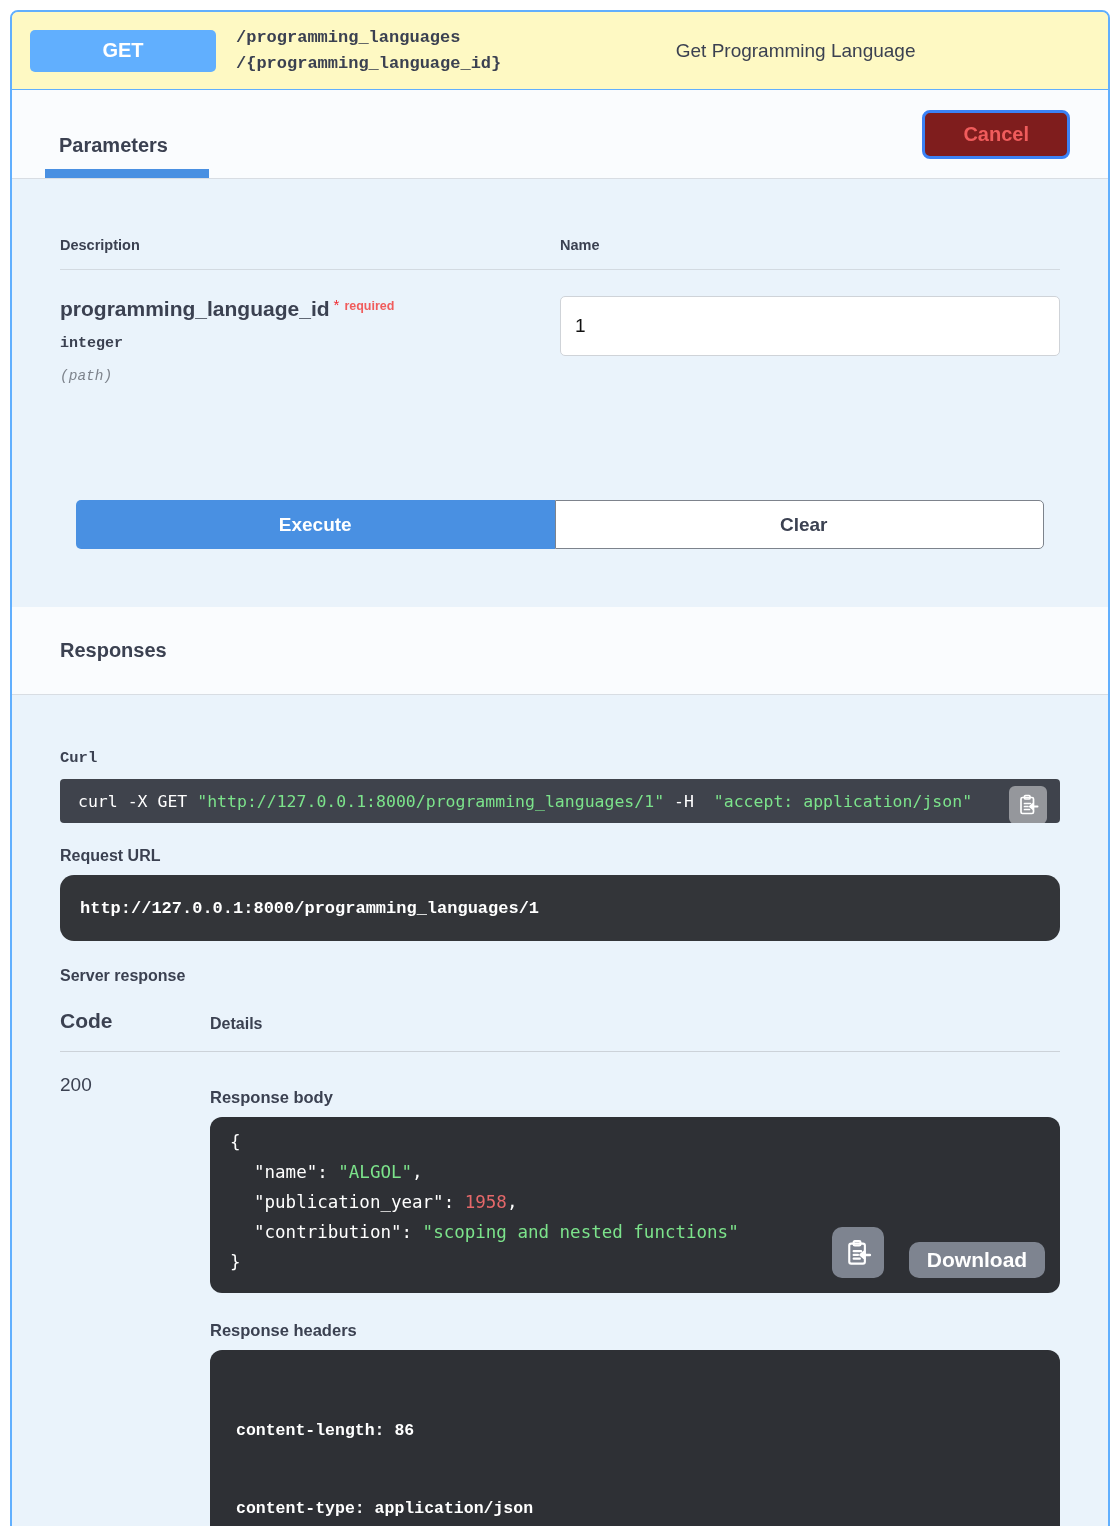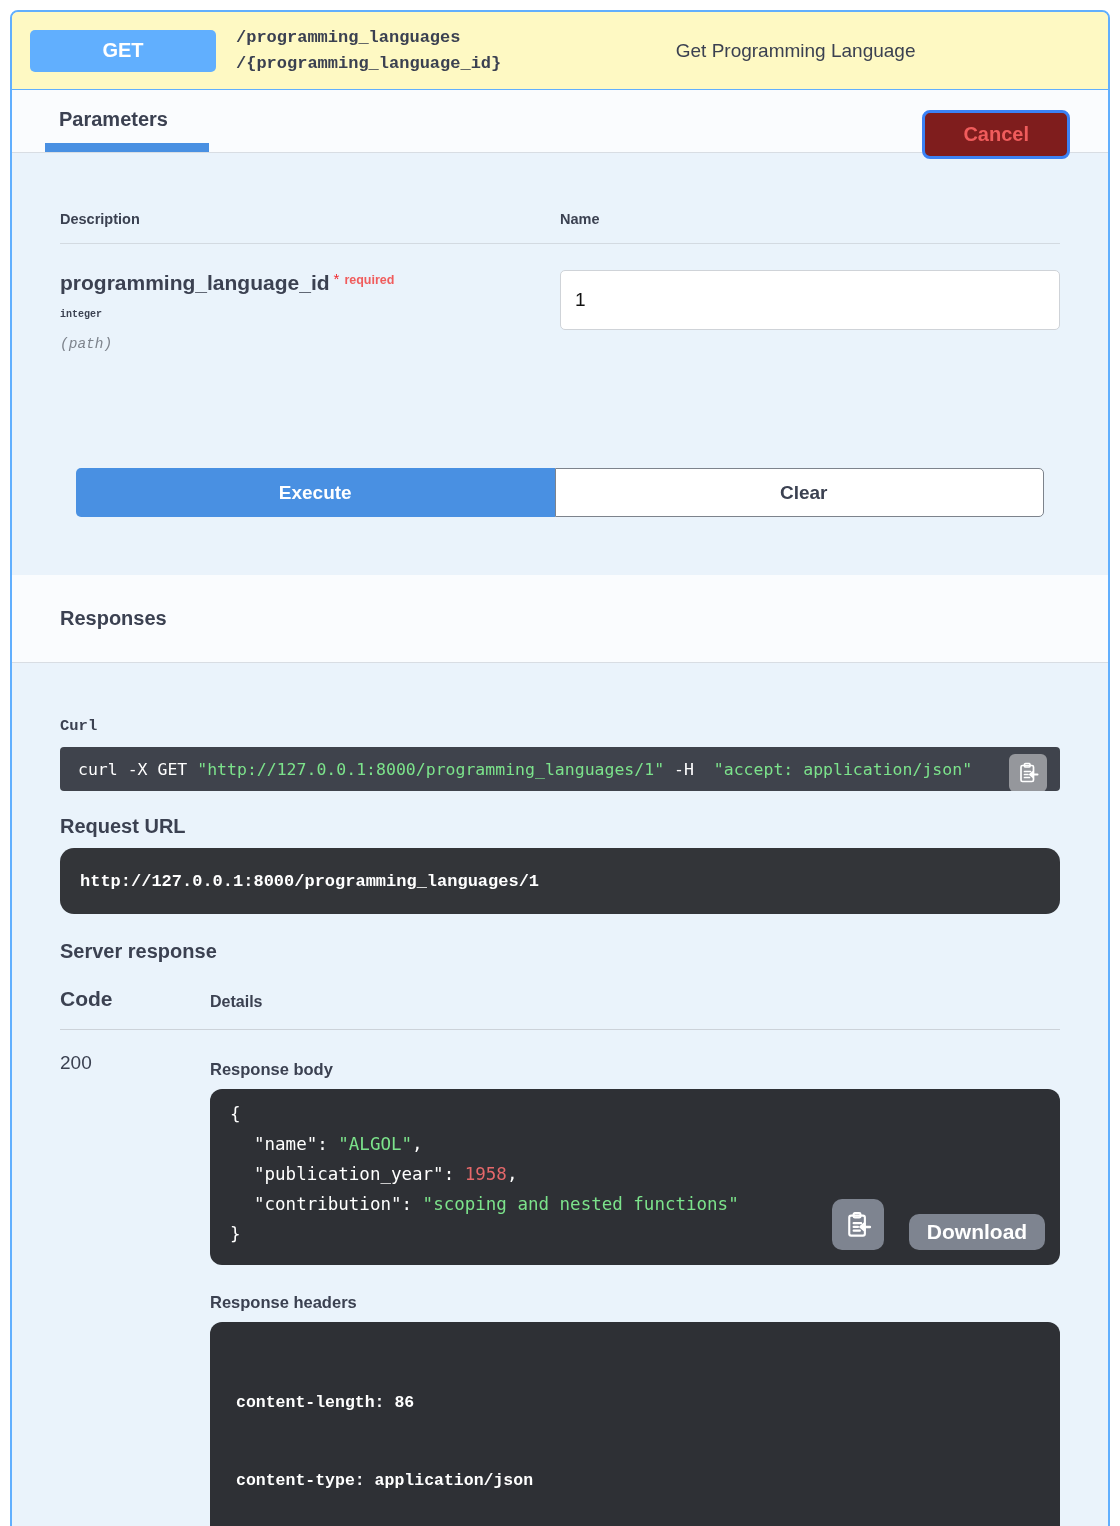--- a/index.html
+++ b/index.html
@@ -49,21 +49,21 @@
   }
   .endpoint-summary {
     flex: 1;
     text-align: center;
     font-size: 19px;
     color: #3b4151;
   }
   
   .section-header {
     position: relative;
-    height: 63px;
+    height: 89px;
     background: #fafcfe;
     border-bottom: 1px solid #d8dde3;
   }
   .tab {
     position: absolute;
     left: 33px;
     bottom: 0;
     display: inline-block;
   }
   .tab-label {
@@ -116,21 +116,21 @@
     display: grid;
     grid-template-columns: 500px 1fr;
     padding-top: 26px;
   }
   .param-name { font-size: 21px; font-weight: bold; }
   .required-star { color: #f0282d; font-size: 15px; vertical-align: super; margin-left: 4px; }
   .required-label { color: #f05c5c; font-size: 12.5px; font-weight: bold; vertical-align: super; margin-left: 5px; }
   .param-type {
     font-family: "Liberation Mono", monospace;
     font-weight: bold;
-    font-size: 10px;
+    font-size: 15px;
     margin-top: 14px;
   }
   .param-location {
     font-family: "Liberation Mono", monospace;
     font-style: italic;
     font-size: 14.5px;
     color: #7d838c;
     margin-top: 16px;
   }
   .param-input {
@@ -167,21 +167,21 @@
     border-radius: 0 5px 5px 0;
     color: #3b4151;
     font-weight: bold;
     font-size: 19px;
     font-family: "Liberation Sans", sans-serif;
     cursor: pointer;
     padding-left: 9px;
   }
   
   .responses-area { padding: 0 48px 24px 48px; }
-  .block-label { font-weight: bold; font-size: 20px; }
+  .block-label { font-weight: bold; font-size: 16px; }
   .curl-label { margin-top: 54px; font-size: 15.5px; font-family: Liberation Mono, monospace; }
   .curl-bar {
     margin-top: 12px;
     height: 44px;
     background: #3f434c;
     border-radius: 4px;
     position: relative;
     display: flex;
     align-items: center;
     padding: 0 0 0 18px;
@@ -357,21 +357,21 @@
 
     <div class="code-head">
       <div class="col-code">Code</div>
       <div class="col-details">Details</div>
     </div>
 
     <div class="code-row">
       <div class="status-code">200</div>
       <div>
 
-        <div class="block-label resp-body-label" style="margin-top:8px;">Response body</div>
+        <div class="block-label resp-body-label" style="margin-top:14px;">Response body</div>
         <div class="console-box resp-body-box">
           <div>{</div>
           <div class="json-entry"><span>"name"</span><span>: </span><span class="tok-str">"ALGOL"</span><span>,</span></div>
           <div class="json-entry"><span>"publication_year"</span><span>: </span><span class="tok-num">1958</span><span>,</span></div>
           <div class="json-entry"><span>"contribution"</span><span>: </span><span class="tok-str">"scoping and nested functions"</span><span></span></div>
           <div>}</div>
 
           <button class="btn-copy-lg" title="Copy to clipboard">
             <svg width="30" height="30" viewBox="0 0 24 24" fill="none" stroke="#ffffff" stroke-width="1.7" stroke-linecap="round" stroke-linejoin="round">
               <rect x="5" y="4.5" width="12.5" height="16" rx="1.5"></rect>

